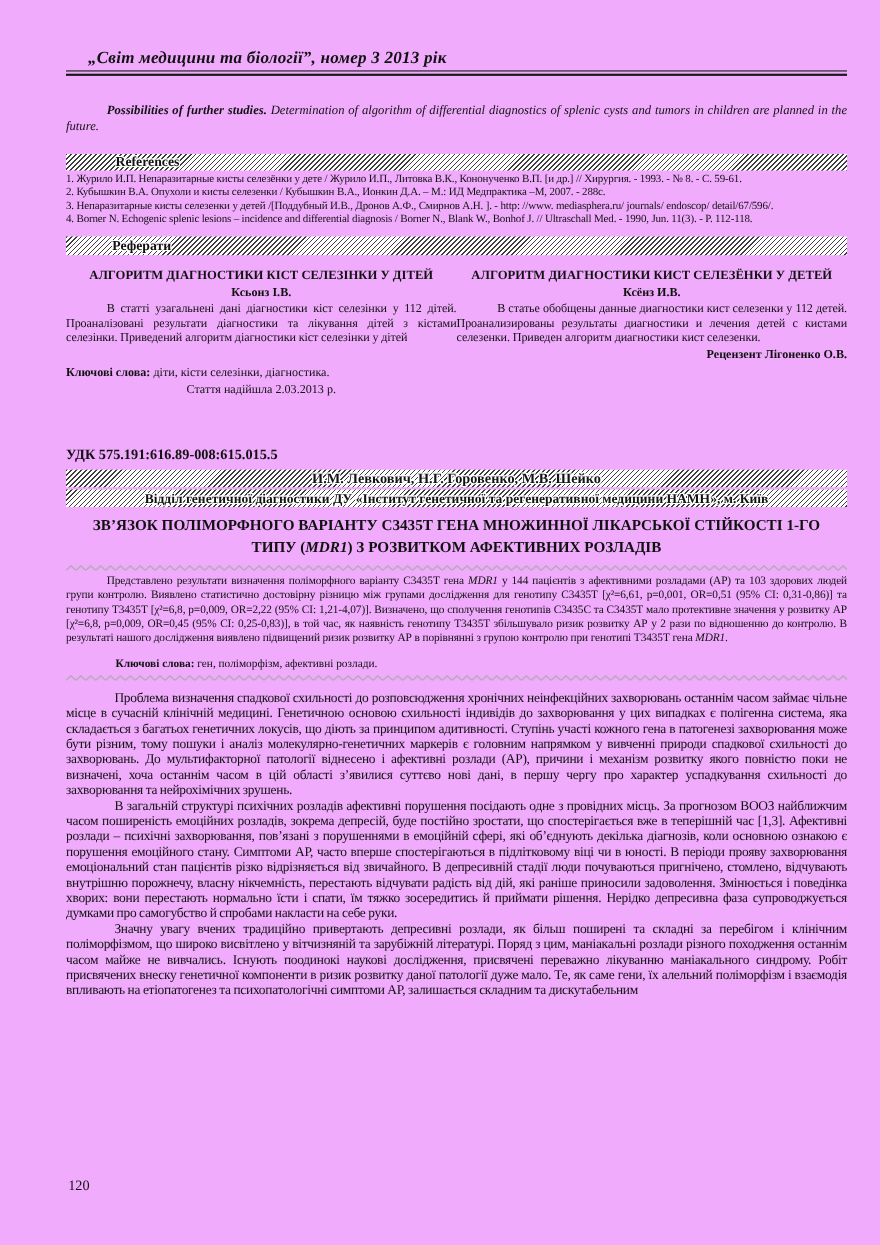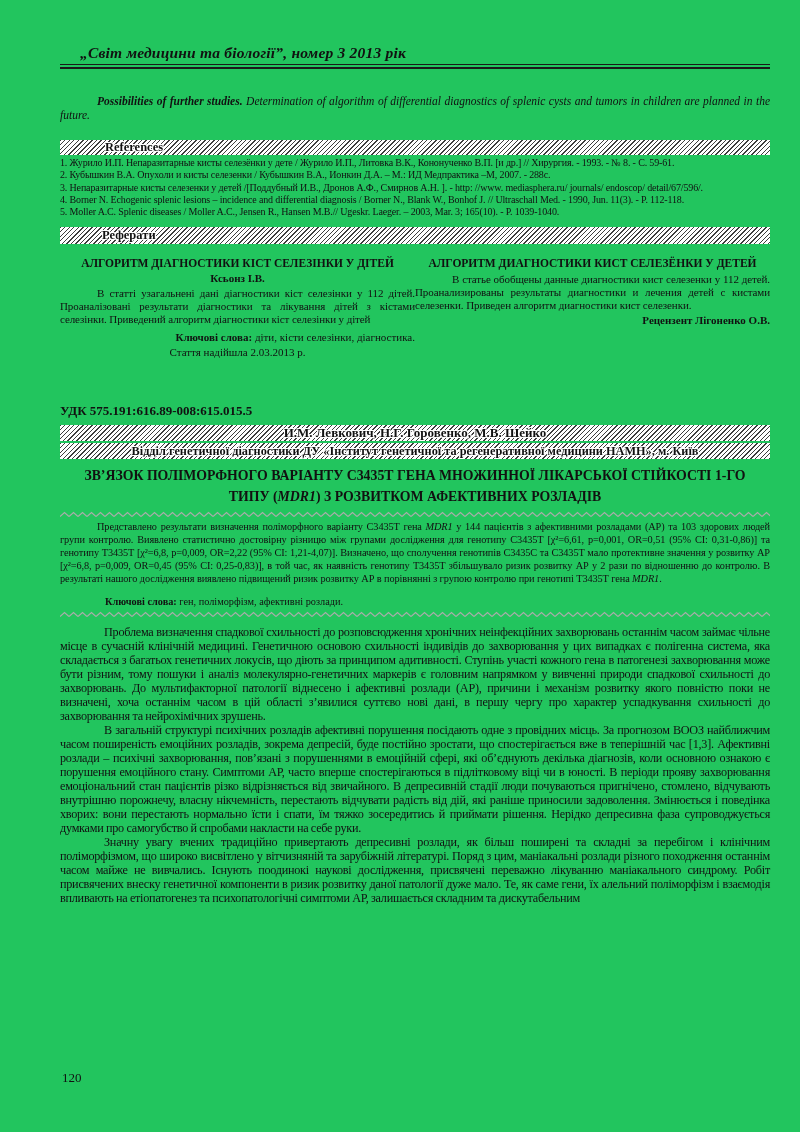--- a/index.html
+++ b/index.html
@@ -1,17 +1,17 @@
 <!DOCTYPE html>
 <html><head>
 <meta charset="utf-8">
 <style>
   html,body{margin:0;padding:0;background:#ffffff;}
   .page{
-    position:relative;width:800px;height:1132px;background:#22c55e;overflow:hidden;
+    position:relative;width:800px;height:1132px;background:#f0abfc;overflow:hidden;
     font-family:"Liberation Serif","DejaVu Serif",serif;color:#111;
   }
   .content{padding:0 30px 0 60px;}
   
   .journal-header{padding-top:44px;padding-left:20px;font-weight:bold;font-style:italic;font-size:15.5px;line-height:18px;letter-spacing:0.2px;}
   .header-rule{margin-top:2px;height:2px;border-top:1.2px solid #1a1a1a;border-bottom:2.6px solid #1a1a1a;}
   
   .intro{margin:26px 0 0 0;font-style:italic;font-size:11.5px;line-height:13.5px;text-align:justify;text-indent:37px;}
   
   .hatch{
@@ -24,21 +24,21 @@
   .references-bar{margin-top:18px;height:15px;line-height:15px;font-size:12.5px;padding-left:45px;}
   .ref-list{margin-top:2px;font-size:10px;letter-spacing:-0.15px;line-height:12.3px;text-align:justify;}
   .ref-item{margin:0;}
   .referats-bar{margin-top:9px;height:17px;line-height:17px;font-size:12.5px;padding-left:42px;}
   
   .columns{margin-top:13px;display:flex;}
   .col{flex:1;font-size:11px;line-height:13px;}
   .col-title{font-weight:bold;text-align:center;font-size:11.5px;line-height:13.8px;}
   .col-author{font-weight:bold;text-align:center;margin-top:1px;}
   .col-body{margin-top:2px;text-align:justify;text-indent:37px;letter-spacing:-0.1px;}
-  .col-keywords{text-align:right;margin-top:5px;}
+  .col-keywords{text-align:left;margin-top:19px;}
   .col-received{text-align:center;margin-top:2px;}
   .col-reviewer{text-align:right;margin-top:2px;font-weight:bold;}
   
   .udc{margin-top:44px;font-weight:bold;font-size:13px;}
   .authors-bar{margin-top:6px;height:16px;line-height:16px;text-align:center;font-size:13px;}
   .affiliation-bar{margin-top:2px;height:16px;line-height:16px;text-align:center;font-size:12.3px;}
   .article-title{margin-top:7px;text-align:center;font-weight:bold;font-size:13.8px;line-height:20.5px;padding:0 8px;}
   .zig{display:block;margin-top:4px;}
   .zig2{display:block;margin-top:2px;}
   .abstract{margin-top:3px;font-size:10.3px;letter-spacing:-0.1px;line-height:12.9px;text-align:justify;text-indent:37px;}
@@ -62,37 +62,37 @@
     <p class="intro"><span class="b">Possibilities of further studies.</span><span> Determination of algorithm of differential diagnostics of splenic cysts and tumors in children are planned in the future.</span></p>
 
     <div class="references-bar hatch">
       <span class="bar-text">References</span>
     </div>
     <div class="ref-list">
       <p class="ref-item">1. Журило И.П. Непаразитарные кисты селезёнки у дете / Журило И.П., Литовка В.К., Кононученко В.П. [и др.] // Хирургия. - 1993. - № 8. - С. 59-61.</p>
       <p class="ref-item">2. Кубышкин В.А. Опухоли и кисты селезенки / Кубышкин В.А., Ионкин Д.А. – М.: ИД Медпрактика –М, 2007. -  288с.</p>
       <p class="ref-item">3. Непаразитарные кисты селезенки у детей /[Поддубный И.В., Дронов А.Ф., Смирнов А.Н. ]. - http: //www. mediasphera.ru/ journals/ endoscop/ detail/67/596/.</p>
       <p class="ref-item">4. Borner N. Echogenic splenic lesions – incidence and differential diagnosis / Borner N., Blank W., Bonhof J. // Ultraschall Med. - 1990, Jun. 11(3). - P. 112-118.</p>
-      <p class="ref-item">5. Moller A.C. Splenic diseases / Moller A.C., Jensen R., Hansen M.B.// Ugeskr. Laeger. – 2003, Mar. 3; 165(10). - P. 1039-1040.</p>
     </div>
 
     <div class="referats-bar hatch">
       <span class="bar-text">Реферати</span>
     </div>
 
     <div class="columns">
       <div class="col">
         <div class="col-title">АЛГОРИТМ ДІАГНОСТИКИ КІСТ СЕЛЕЗІНКИ У ДІТЕЙ</div>
         <div class="col-author">Ксьонз І.В.</div>
         <div class="col-body">В статті узагальнені дані діагностики кіст селезінки у  112 дітей. Проаналізовані результати діагностики та лікування дітей з кістами селезінки. Приведений алгоритм діагностики кіст селезінки у дітей</div>
         <div class="col-keywords"><span class="b">Ключові слова:</span><span> діти, кісти селезінки, діагностика.</span></div>
         <div class="col-received">Стаття надійшла 2.03.2013 р.</div>
       </div>
       <div class="col">
         <div class="col-title">АЛГОРИТМ ДИАГНОСТИКИ КИСТ СЕЛЕЗЁНКИ У ДЕТЕЙ</div>
+        <div class="col-author">Ксёнз И.В.</div>
         <div class="col-body">В статье обобщены данные диагностики кист селезенки у 112 детей. Проанализированы результаты диагностики и лечения детей с кистами селезенки. Приведен алгоритм диагностики кист селезенки.</div>
         <div class="col-reviewer">Рецензент Лігоненко О.В.</div>
       </div>
     </div>
 
     <div class="udc">УДК 575.191:616.89-008:615.015.5</div>
 
     <div class="authors-bar hatch">
       <span class="bar-text">И.М. Левкович, Н.Г. Горовенко, М.В. Шейко</span>
     </div>

